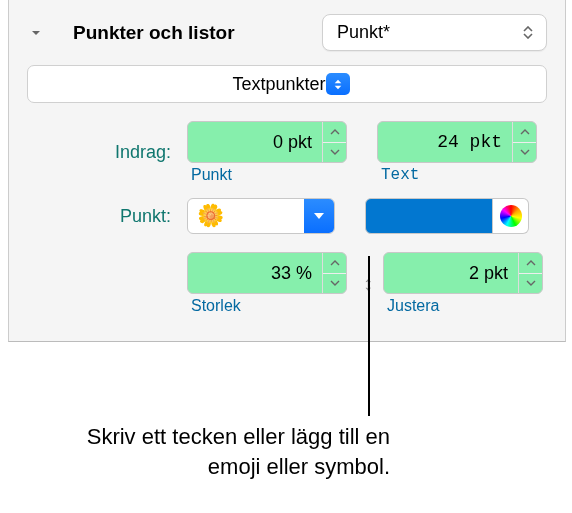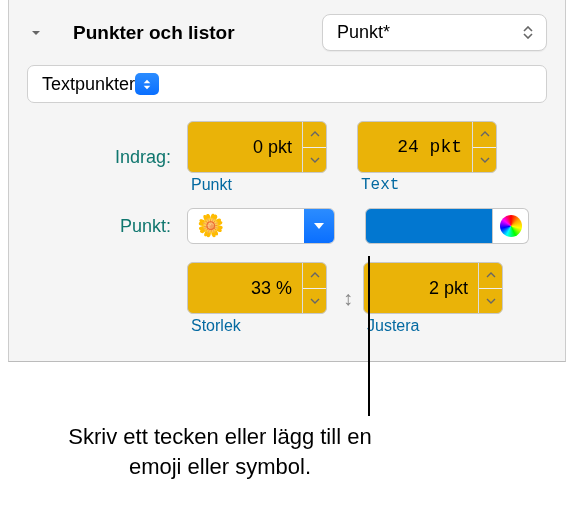--- a/index.html
+++ b/index.html
@@ -59,21 +59,21 @@
       display: flex;
       flex-direction: column;
       align-items: center;
       line-height: 0;
       gap: 1px;
       color: #666;
     }
     .popup-full {
       display: flex;
       align-items: center;
-      justify-content: flex-start;
+      justify-content: center;
       background: #fff;
       border: 1px solid #d0d0d0;
       border-radius: 7px;
       padding: 7px 6px 7px 14px;
       width: 100%;
       margin-bottom: 18px;
       cursor: pointer;
     }
     .popup-full .bluebtn {
       width: 24px;
@@ -102,25 +102,26 @@
     }
     .field-group {
       display: flex;
       flex-direction: column;
       align-items: flex-start;
     }
     .field-group.second { margin-left: 30px; font-family: Liberation Mono, monospace; }
     .spinner-input {
       display: flex;
       align-items: stretch;
-      background: #eab308;
+      background: #86efac;
       border: 1px solid #c8c8c8;
       border-radius: 6px;
-      height: 52px;
+      height: 42px;
       overflow: hidden;
+      padding-left: 20px;
     }
     .spinner-input .val {
       width: 114px;
       padding: 0 10px 0 4px;
       text-align: right;
       font-size: 18px;
       border: none;
       outline: none;
       display: flex;
       align-items: center;
@@ -211,21 +212,21 @@
       font-size: 20px;
       align-self: center;
     }
     .callout-line {
       position: absolute;
       border-left: 2px solid #000;
     }
     .callout-text {
       position: absolute;
       font-size: 22px;
-      text-align: center;
+      text-align: right;
       line-height: 1.35;
       width: 340px;
     }
     .container { position: relative; }
   </style>
 </head>
 <body>
 
 <div class="container">
   <div class="panel">

